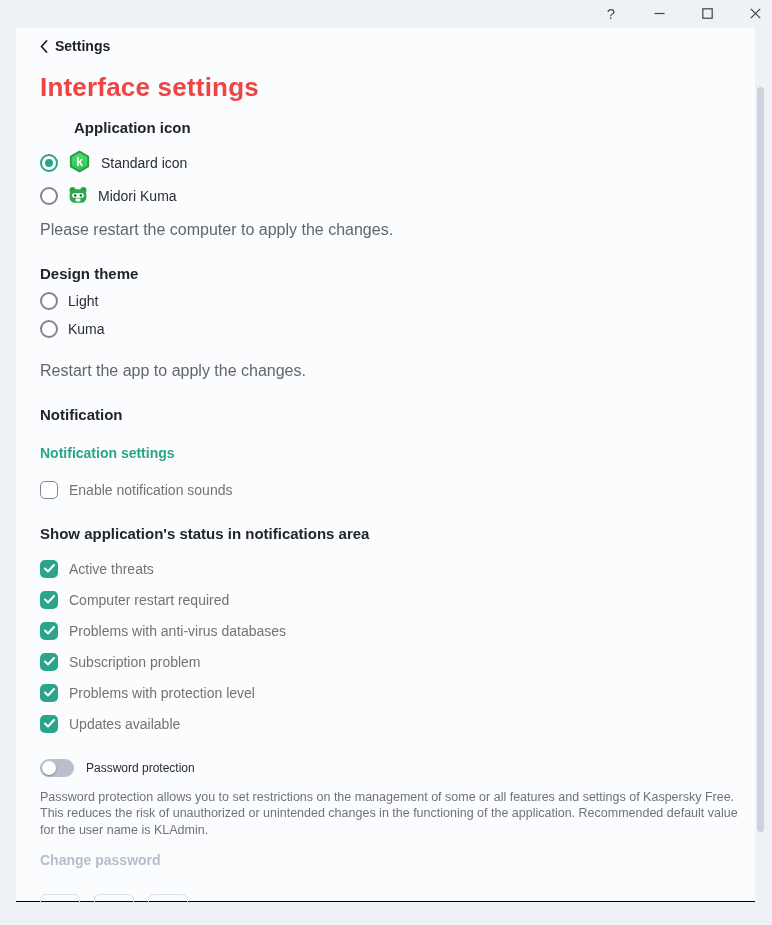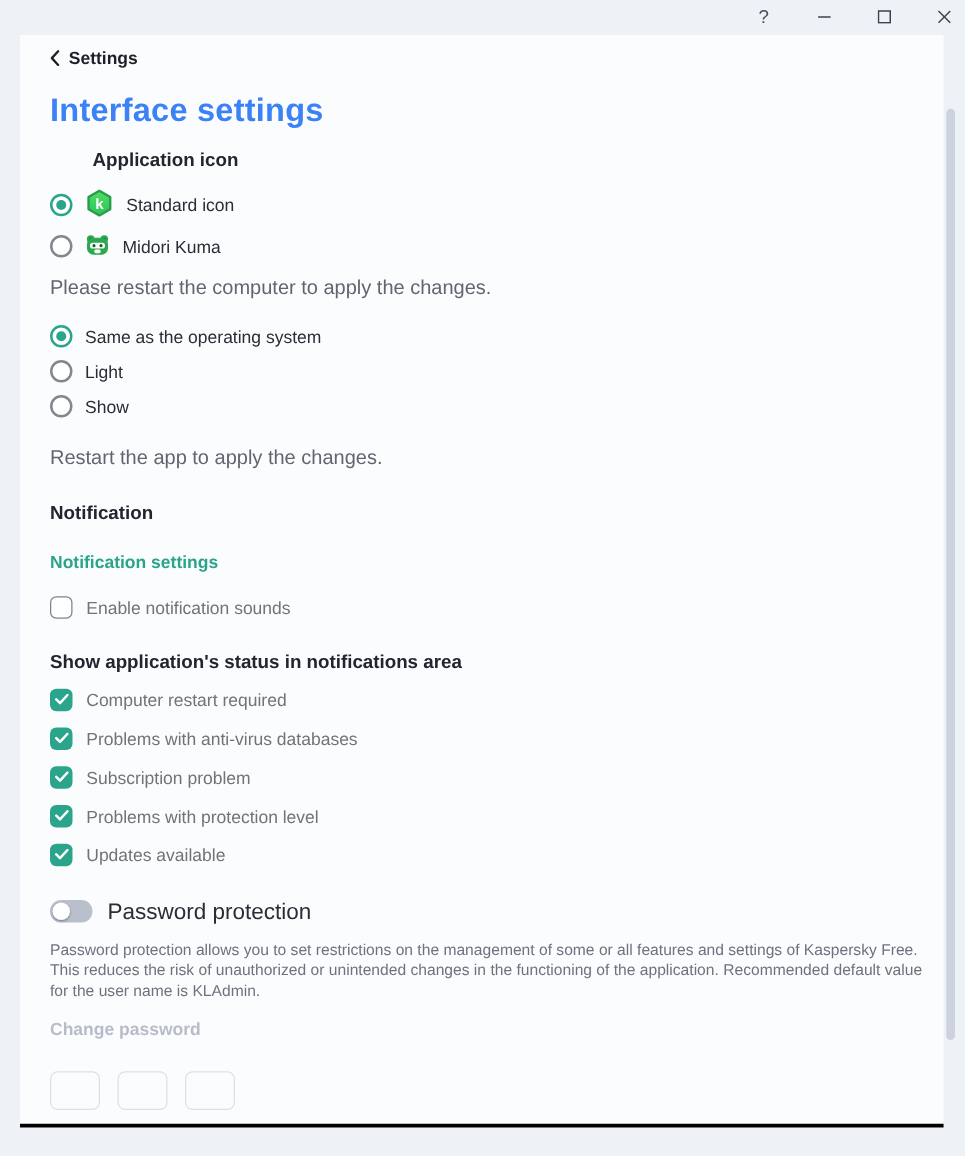--- a/index.html
+++ b/index.html
@@ -22,21 +22,21 @@
   .help-btn   { left: 598px; font-size: 15px; color: #4a4d55; }
   .min-btn    { left: 646px; }
   .max-btn    { left: 694px; }
   .close-btn  { left: 742px; }
 
   
   .sheet {
     position: absolute; left: 16px; top: 28px; width: 739px; height: 874px;
     background: #fbfcfe;
     padding: 6px 15px 0 24px;
-    border-bottom: 3px solid #000000;
+    border-bottom: 1px solid #000000;
   }
   .footer-strip {
     position: absolute; left: 0; right: 0; bottom: 0; height: 22px;
     background: #eef2f7;
   }
   
   .scroll-gutter { position: absolute; top: 28px; right: 0; width: 17px; bottom: 22px; background: #eef2f7; }
   .scroll-thumb {
     position: absolute; top: 87px; right: 8px; width: 7px; height: 745px;
     background: #ccd3de; border-radius: 4px;
@@ -44,21 +44,21 @@
 
   
   .back-link {
     display: inline-flex; align-items: center; gap: 7px;
     font-size: 14px; font-weight: 700; color: #1d1f29; cursor: pointer;
     margin-top: 4px;
   }
   .back-link svg { display: block; }
   .page-title {
     font-size: 26px; font-weight: 700; letter-spacing: 0.2px;
-    color: #3b82f6; margin-top: 15px;
+    color: #ef4444; margin-top: 15px;
   }
   .section-heading {
     font-size: 15px; font-weight: 700; color: #22242e;
   }
   .hint { font-size: 16px; color: #62656f; }
 
   
   .option-row {
     display: flex; align-items: center; gap: 10px;
     font-size: 14px; color: #2a2c36; cursor: pointer;
@@ -85,21 +85,21 @@
     display: flex; align-items: center; justify-content: center;
   }
   .checkbox.unchecked { border: 1.5px solid #7e848d; background: #fff; }
   .checkbox.checked { background: #2aa58c; }
 
   
   .teal-link { font-size: 14px; font-weight: 700; color: #2aa58c; cursor: pointer; }
   .disabled-link { font-size: 14px; font-weight: 700; color: #b7bdc8; }
 
   
-  .toggle-row { display: flex; align-items: center; gap: 12px; font-size: 18px; color: #2a2c36; }
+  .toggle-row { display: flex; align-items: center; gap: 12px; font-size: 12px; color: #2a2c36; }
   .toggle {
     width: 34px; height: 18px; border-radius: 9px; background: #b9c0cc;
     position: relative; cursor: pointer; flex: 0 0 auto;
   }
   .toggle .knob {
     position: absolute; left: 2px; top: 2px; width: 14px; height: 14px;
     border-radius: 50%; background: #fff;
     box-shadow: 0 1px 2px rgba(40,50,70,0.45);
   }
 
@@ -198,49 +198,54 @@
         <circle cx="12.8" cy="9.5" r="1.25" fill="#1c5f2e"></circle>
         <rect x="7.4" y="12.6" width="5.2" height="2.9" rx="1.4" fill="#ffffff"></rect>
       </svg>
     </span>
     <span>Midori Kuma</span>
   </div>
 
   <div class="hint mt14">Please restart the computer to apply the changes.</div>
 
   
-
-  <div class="option-row mt20">
-    <span class="radio checked"></span>
-    <span>Same as the operating system</span>
-  </div>
+  <div class="section-heading mt26">Design theme</div>
+
   <div class="option-row rowgap">
     <span class="radio"></span>
     <span>Light</span>
   </div>
   <div class="option-row rowgap">
     <span class="radio"></span>
-    <span>Show</span>
+    <span>Kuma</span>
   </div>
 
   <div class="hint mt24">Restart the app to apply the changes.</div>
 
   
   <div class="section-heading mt26">Notification</div>
 
   <div class="teal-link mt22">Notification settings</div>
 
   <div class="check-row mt20">
     <span class="checkbox unchecked"></span>
     <span>Enable notification sounds</span>
   </div>
 
   
   <div class="section-heading mt26">Show application's status in notifications area</div>
 
+  <div class="check-row mt18">
+    <span class="checkbox checked">
+      <svg width="11" height="9" viewBox="0 0 11 9">
+          <polyline points="1,4.5 4,7.5 10,1" fill="none" stroke="#ffffff" stroke-width="2" stroke-linecap="round" stroke-linejoin="round"></polyline>
+        </svg>
+    </span>
+    <span>Active threats</span>
+  </div>
   <div class="check-row cbgap">
     <span class="checkbox checked">
       <svg width="11" height="9" viewBox="0 0 11 9">
           <polyline points="1,4.5 4,7.5 10,1" fill="none" stroke="#ffffff" stroke-width="2" stroke-linecap="round" stroke-linejoin="round"></polyline>
         </svg>
     </span>
     <span>Computer restart required</span>
   </div>
   <div class="check-row cbgap">
     <span class="checkbox checked">

